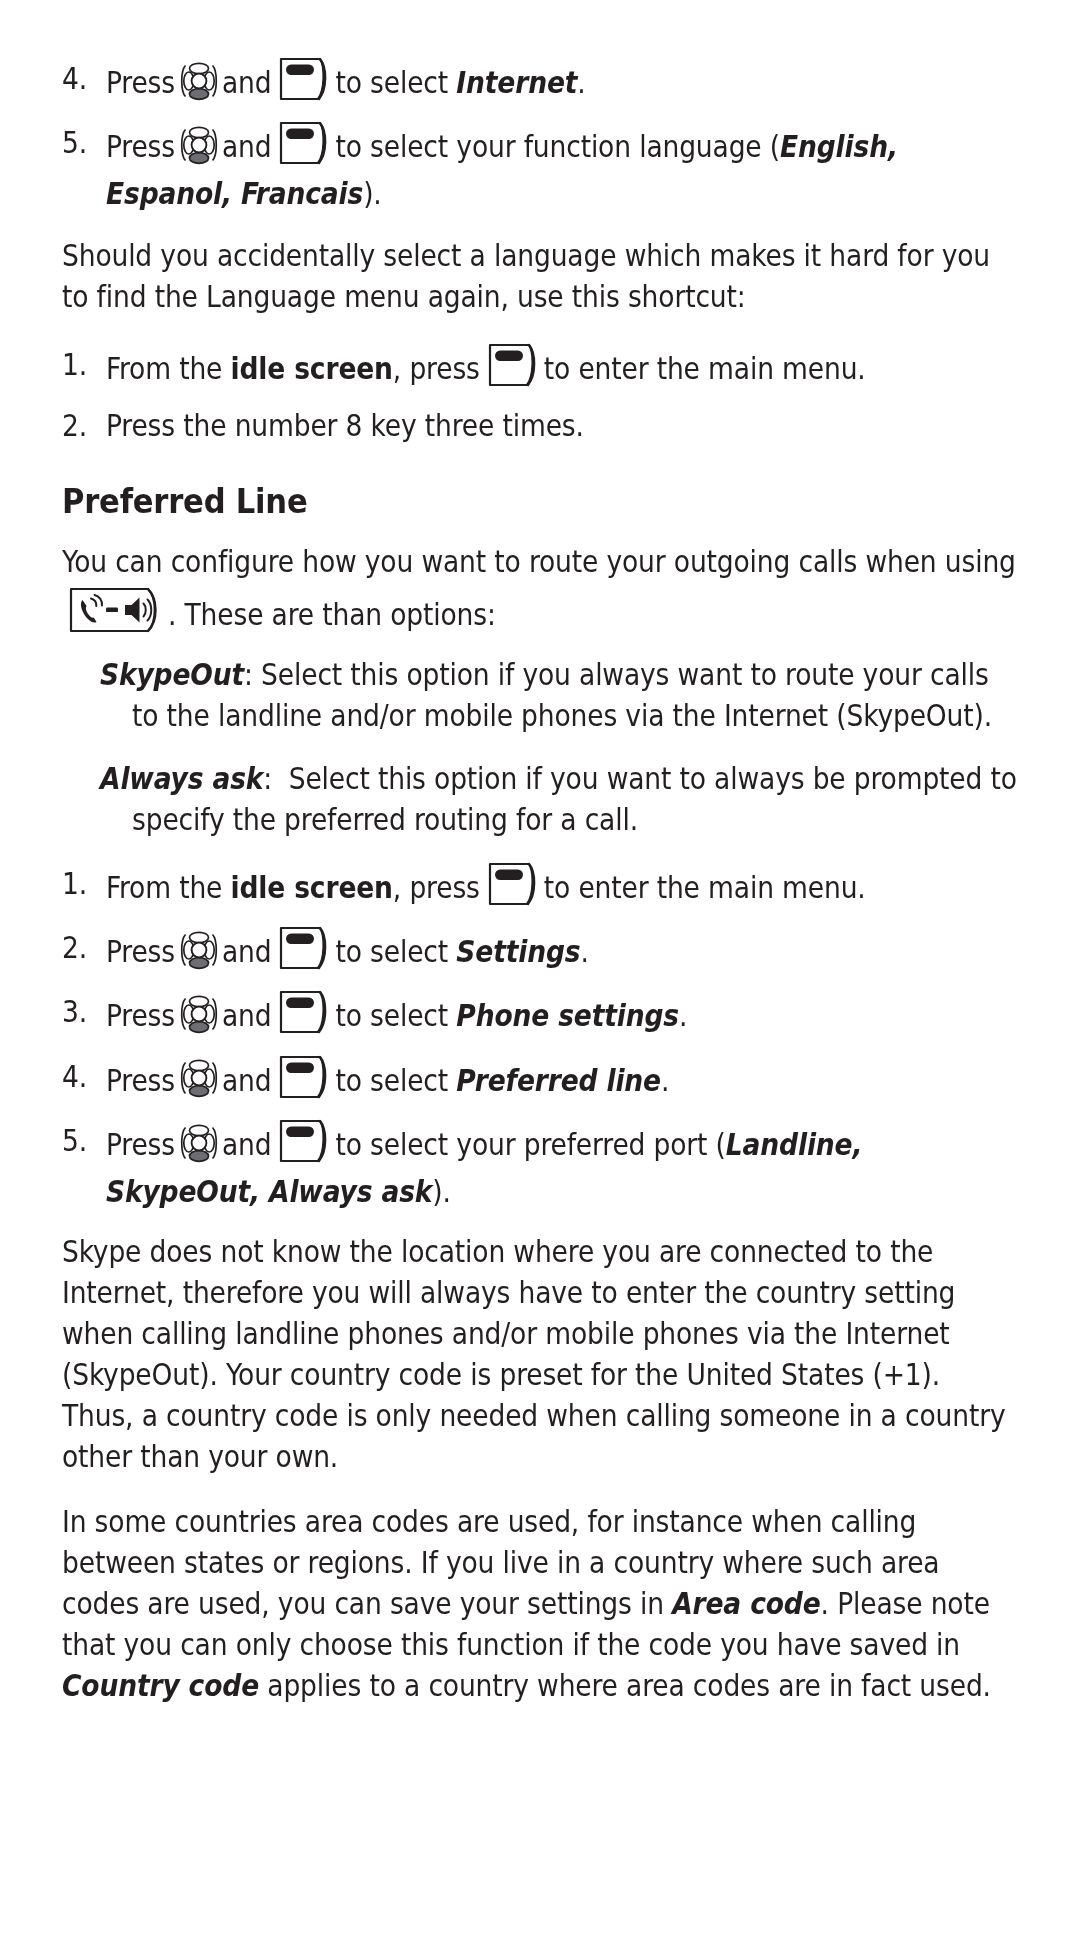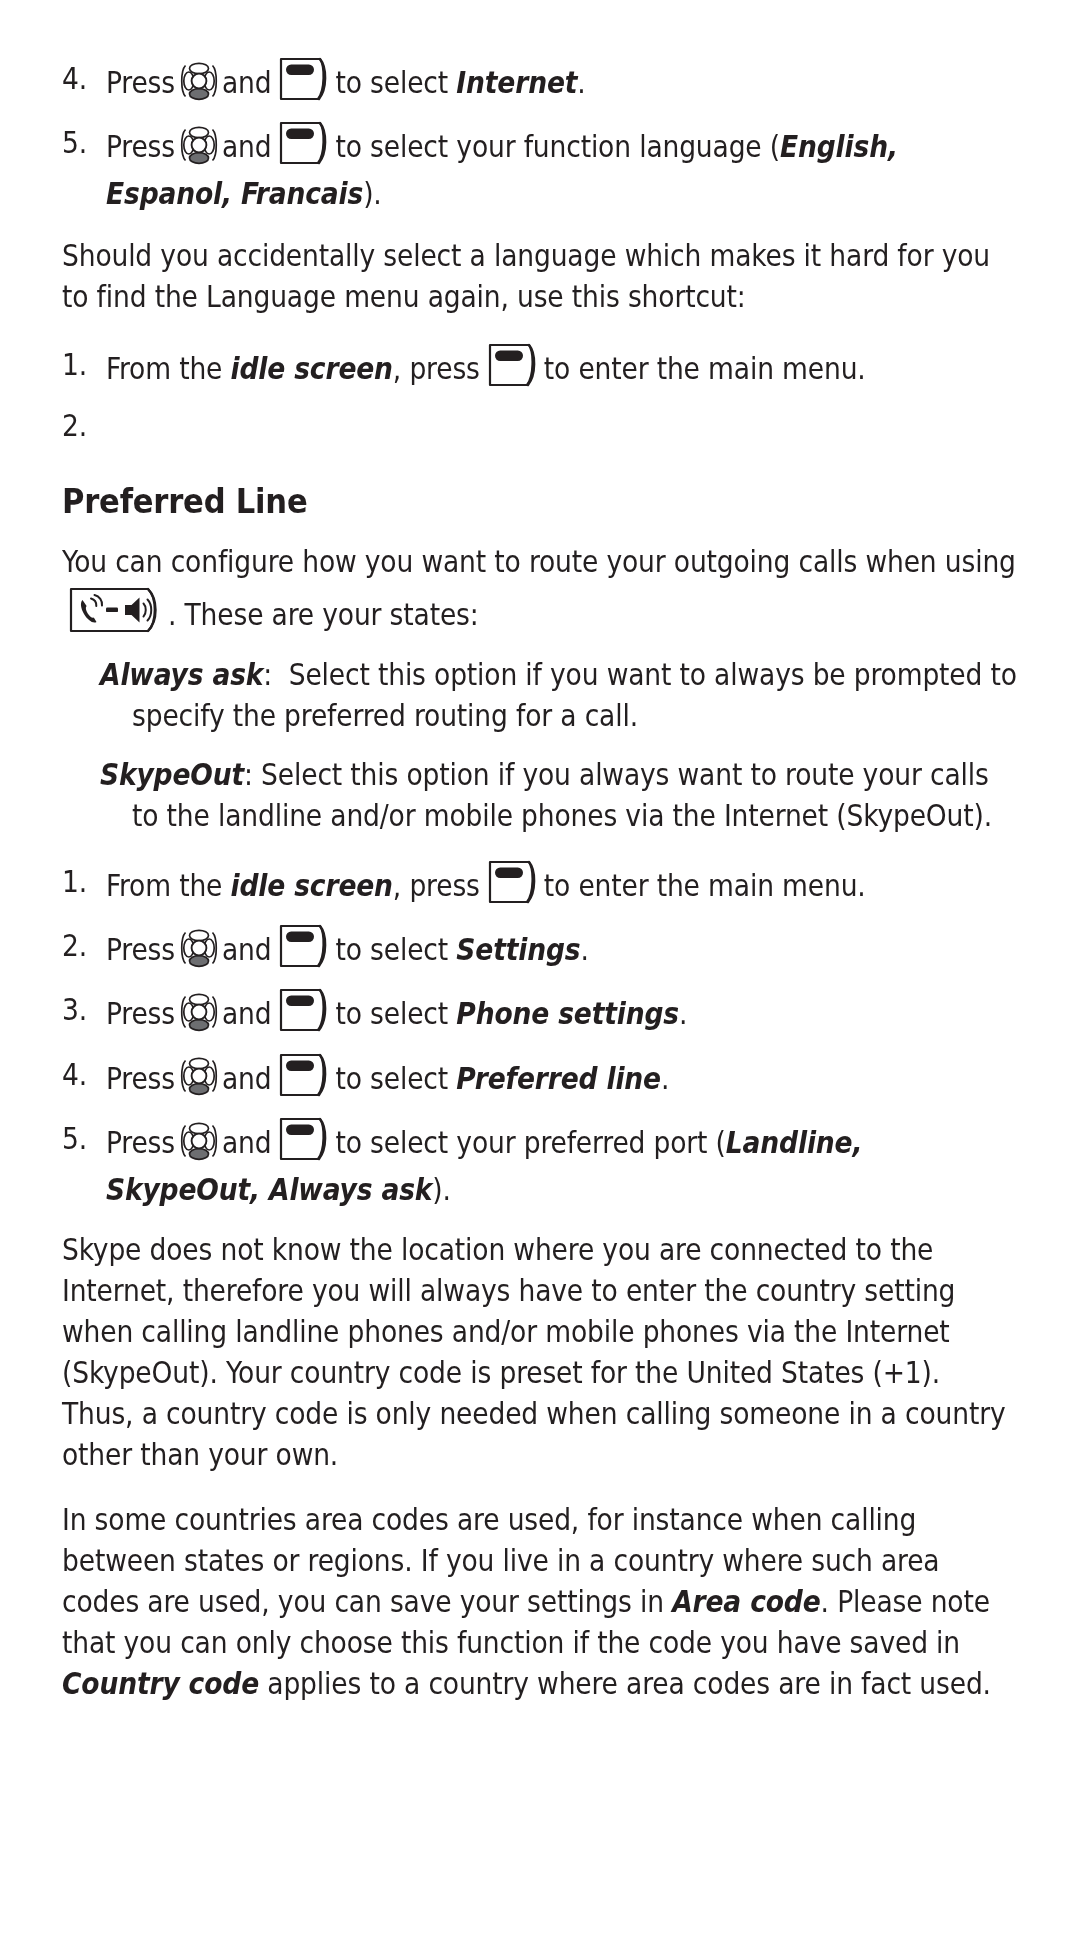--- a/index.html
+++ b/index.html
@@ -39,21 +39,21 @@
 
   h2.section-heading {
     font-size: 34px;
     line-height: 44px;
     font-weight: 700;
     letter-spacing: -0.2px;
     margin: 26px 0 10px 0;
     color: #231f20;
   }
 
-  b, strong { font-weight: 700; font-style: italic; }
+  b, strong { font-weight: 700; }
   .bi { font-weight: 700; font-style: italic; }
 
   
   ol.steps {
     list-style: none;
     margin: 0;
     padding: 0;
   }
   ol.steps li {
     position: relative;
@@ -167,21 +167,21 @@
       <li>
         <span class="num">1.</span><span>From the</span>&nbsp;<b>idle screen</b><span>, press</span><span class="icon icon-soft">
           <svg viewBox="0 0 52 46" xmlns="http://www.w3.org/2000/svg">
             <path d="M3 3 H42 C47 10 47 34 40 43 H3 Z" fill="#ffffff" stroke="#231f20" stroke-width="2.2" stroke-linejoin="round"></path>
             <path d="M42 3 C49 11 49 33 41 43" fill="none" stroke="#231f20" stroke-width="2.4" stroke-linecap="round"></path>
             <rect x="8" y="8.5" width="28" height="10.5" rx="5.2" fill="#231f20"></rect>
           </svg>
         </span><span>to enter the main menu.</span>
       </li>
       <li class="compact">
-        <span class="num">2.</span>
+        <span class="num">2.</span><span>Press the number 8 key three times.</span>
       </li>
     </ol>
 
     <h2 class="section-heading">Preferred Line</h2>
 
     <p class="body-text para tight" style="line-height:47px;"><span>You can configure how you want to route your outgoing calls when using</span><span class="icon icon-speaker">
         <svg viewBox="0 0 96 48" xmlns="http://www.w3.org/2000/svg">
           <path d="M3 3 H80 C89 12 89 36 80 45 H3 Z" fill="#ffffff" stroke="#231f20" stroke-width="2.2" stroke-linejoin="round"></path>
           <path d="M80 3 C90 13 90 35 80 45" fill="none" stroke="#231f20" stroke-width="2.4" stroke-linecap="round"></path>
 
@@ -192,27 +192,27 @@
           </g>
 
           <rect x="38" y="21.5" width="12" height="4.6" rx="1.2" fill="#231f20"></rect>
 
           <path d="M57 19 L63.5 19 L71.5 11.5 L71.5 36.5 L63.5 29 L57 29 Z" fill="#231f20"></path>
           <g fill="none" stroke="#231f20" stroke-width="2" stroke-linecap="round">
             <path d="M75.5 17.5 C78.5 20.5 78.5 27.5 75.5 30.5"></path>
             <path d="M79.5 13.5 C84.5 18.5 84.5 29.5 79.5 34.5"></path>
           </g>
         </svg>
-      </span><span>. These are your states:</span></p>
+      </span><span>. These are than options:</span></p>
 
     <div class="defs">
 
+      <p class="def-wrap body-text" style="margin:0 0 22px 0; padding-left:70px;"><span class="bi">SkypeOut</span><span>:</span> <span>Select this option if you always want to route your calls to the landline and/or mobile phones via the Internet (SkypeOut).</span></p>
+
       <p class="def-wrap body-text" style="margin:0 0 18px 0; padding-left:70px;"><span class="bi">Always ask</span><span>:</span>&nbsp; <span>Select this option if you want to always be prompted to specify the preferred routing for a call.</span></p>
-
-      <p class="def-wrap body-text" style="margin:0 0 22px 0; padding-left:70px;"><span class="bi">SkypeOut</span><span>:</span> <span>Select this option if you always want to route your calls to the landline and/or mobile phones via the Internet (SkypeOut).</span></p>
     </div>
 
     <ol class="steps body-text">
 
       <li>
         <span class="num">1.</span><span>From the</span>&nbsp;<b>idle screen</b><span>, press</span><span class="icon icon-soft">
           <svg viewBox="0 0 52 46" xmlns="http://www.w3.org/2000/svg">
             <path d="M3 3 H42 C47 10 47 34 40 43 H3 Z" fill="#ffffff" stroke="#231f20" stroke-width="2.2" stroke-linejoin="round"></path>
             <path d="M42 3 C49 11 49 33 41 43" fill="none" stroke="#231f20" stroke-width="2.4" stroke-linecap="round"></path>
             <rect x="8" y="8.5" width="28" height="10.5" rx="5.2" fill="#231f20"></rect>

